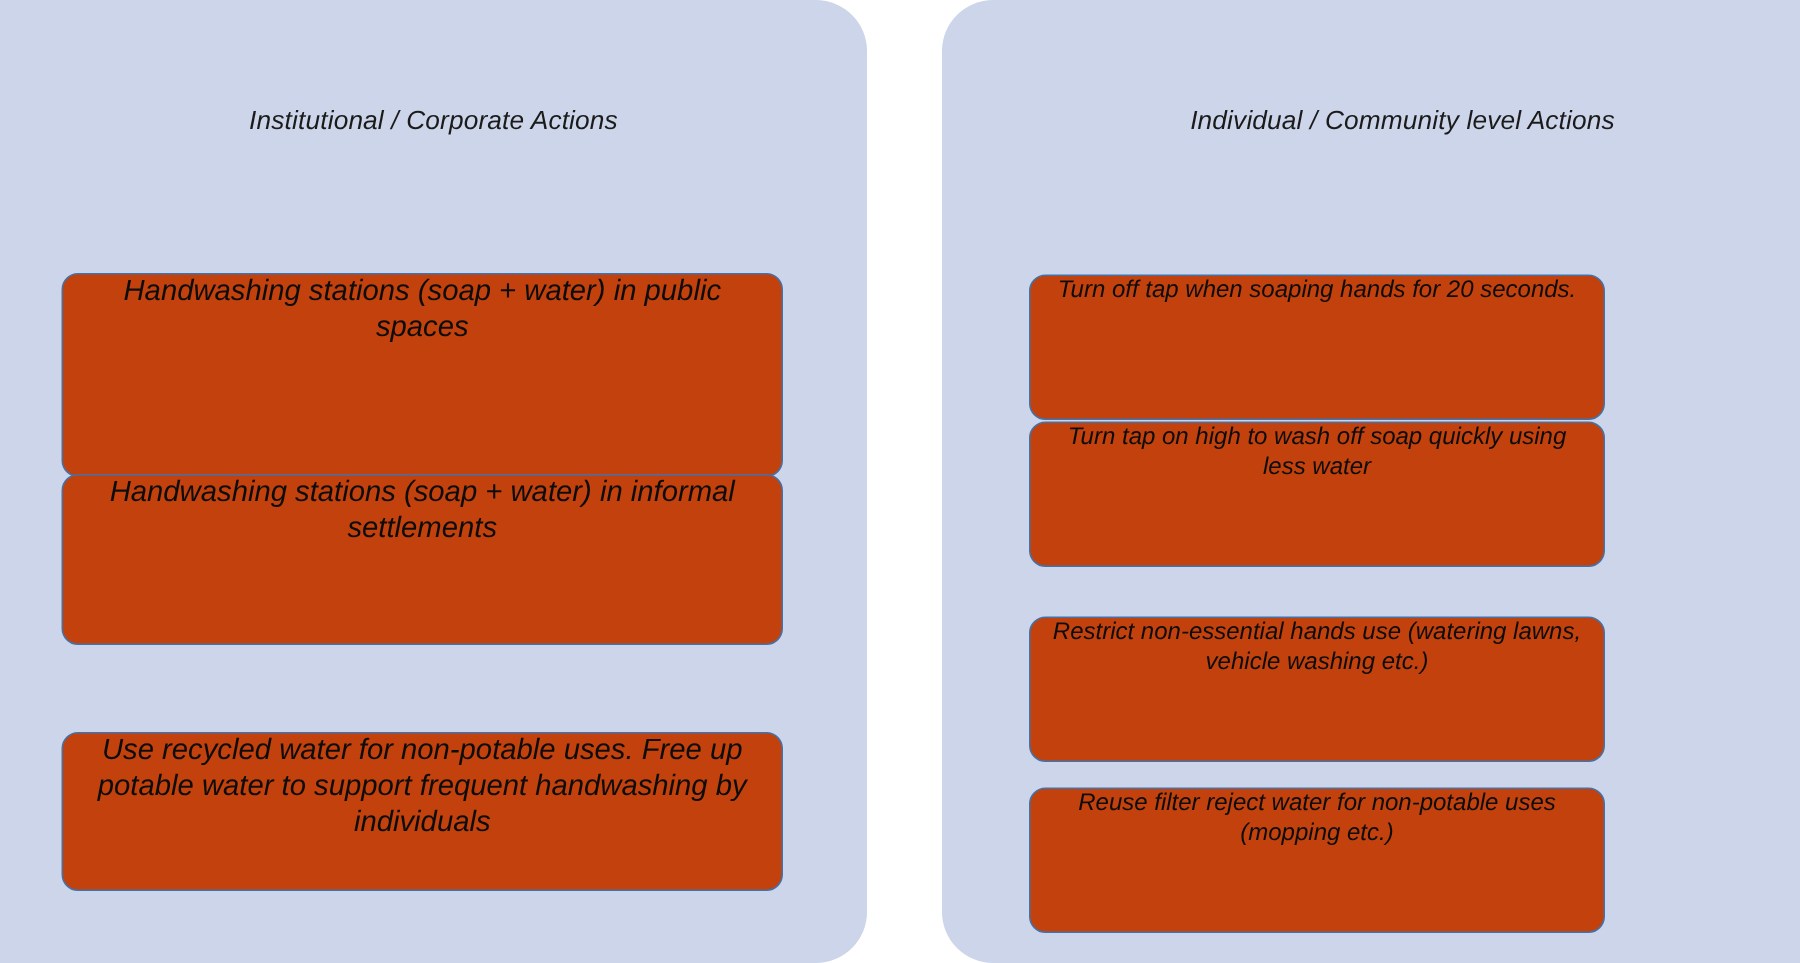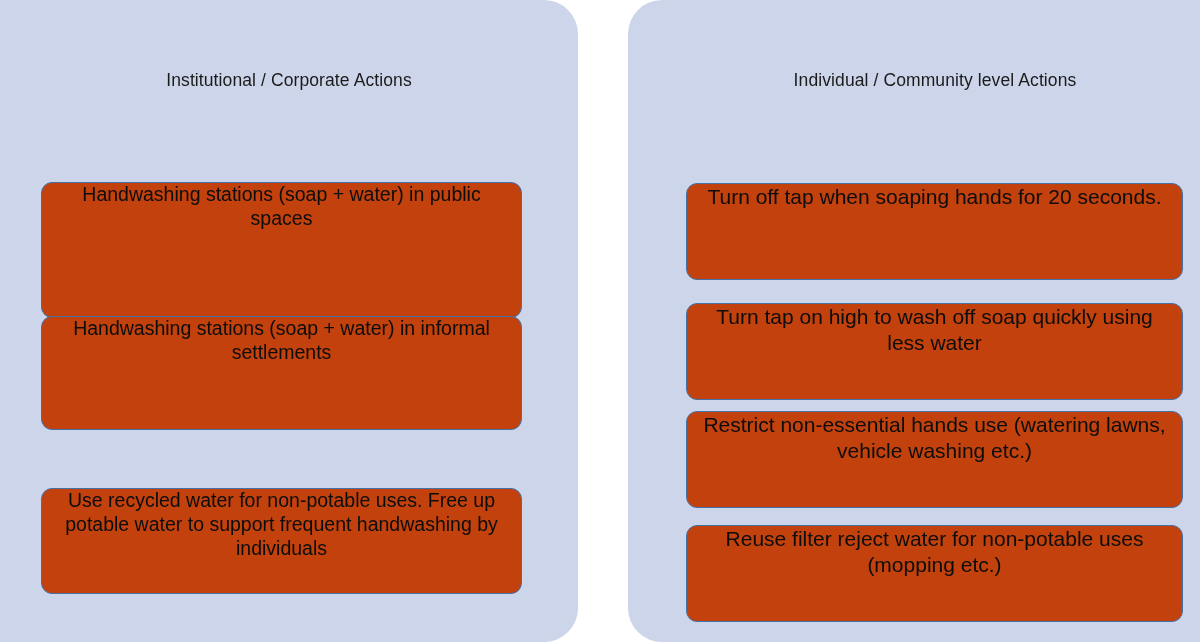--- a/index.html
+++ b/index.html
@@ -13,20 +13,21 @@
     overflow: hidden;
     font-family: "Liberation Sans", sans-serif;
     -webkit-font-smoothing: antialiased;
   }
 
   #diagram {
     position: relative;
     width: 1200px;
     height: 642px;
     background: #ffffff;
+    font-style: italic;
   }
 
   
   .panel {
     position: absolute;
     background: #ccd5e9;
     box-sizing: border-box;
   }
 
   .panel-left {
@@ -89,25 +90,25 @@
     width: 481px;
     font-size: 19.5px;
   }
   .col-left .card-1 { top: 182px;  height: 136px; }
   .col-left .card-2 { top: 316px;  height: 114px; }
   .col-left .card-3 { top: 488px;  height: 106px; }
 
   
   .col-right .card {
     left: 686px;
-    width: 497px;
-    font-size: 21px;
+    width: 384px;
+    font-size: 16px;
   }
   .col-right .card-1 { top: 183px; height: 97px; }
-  .col-right .card-2 { top: 303px; height: 97px; }
+  .col-right .card-2 { top: 281px; height: 97px; }
   .col-right .card-3 { top: 411px; height: 97px; }
   .col-right .card-4 { top: 525px; height: 97px; }
 </style>
 </head>
 <body>
 
 <div id="diagram">
 
   <div class="panel panel-left">
     <div class="panel-title">Institutional / Corporate Actions</div>

